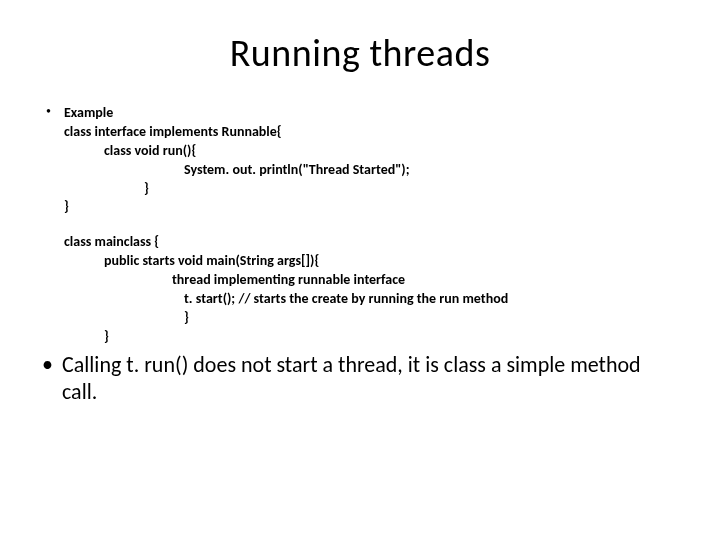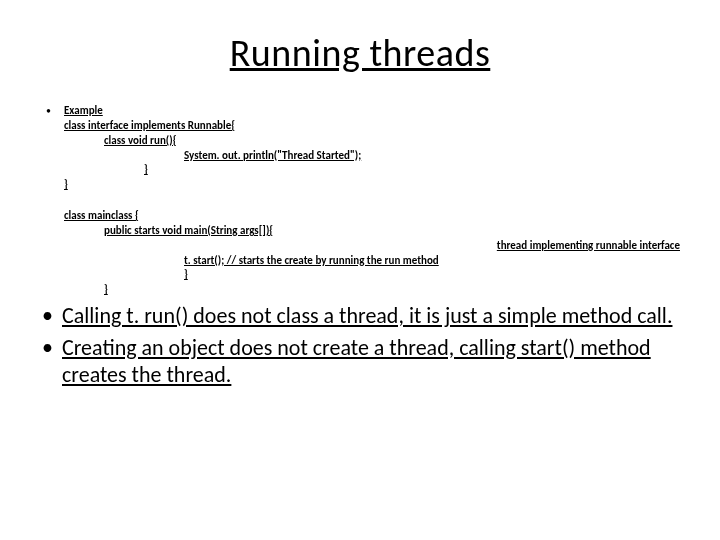--- a/index.html
+++ b/index.html
@@ -1,27 +1,27 @@
 <!DOCTYPE html>
 <html><head>
 <meta charset="utf-8">
 <style>
   * { margin: 0; padding: 0; box-sizing: border-box; }
   html, body { width: 720px; height: 540px; background: #fff; font-family: Calibri, Arial, sans-serif; color: #000; }
-  .slide { width: 720px; height: 540px; padding: 20px 40px 15px 40px; text-decoration: underline; }
+  .slide { width: 720px; height: 540px; padding: 20px 40px 15px 40px; }
   .title { font-size: 38px; font-weight: 400; text-align: center; margin-top: 10px; margin-bottom: 28px; letter-spacing: 0.5px; }
   .body-list { list-style: none; }
   .body-list > li { position: relative; padding-left: 24px; }
   .small-bullet::before { content: "•"; position: absolute; left: 6px; top: 0; font-size: 10px; line-height: 14px; }
-  .small-text { font-size: 11px; font-weight: 700; line-height: 1.35; }
+  .small-text { font-size: 14px; font-weight: 700; line-height: 1.35; }
   .ind0 { margin-left: 0; }
   .ind1 { margin-left: 40px; }
   .ind2 { margin-left: 80px; }
   .ind3 { margin-left: 120px; }
-  .ind4 { margin-left: 108px; text-align: right; }
+  .ind4 { margin-left: 108px; }
   .spacer { height: 16px; }
   .big-bullet { position: relative; padding-left: 22px; font-size: 22px; line-height: 1.25; margin-top: 4px; }
   .big-bullet::before { content: "•"; position: absolute; left: 2px; top: 0; font-size: 22px; }
 </style>
 </head>
 <body>
 
 <div class="slide">
   <h1 class="title">Running threads</h1>
 
@@ -38,15 +38,14 @@
 
       <div class="small-text ind0">class mainclass {</div>
       <div class="small-text ind1">public starts void main(String args[]){</div>
       <div class="small-text ind4">thread implementing runnable interface</div>
       <div class="small-text ind3">t. start(); // starts the create by running the run method</div>
       <div class="small-text ind3">}</div>
       <div class="small-text ind1">}</div>
     </li>
   </ul>
 
-  <div class="big-bullet">Calling t. run() does not class a thread, it is just a simple method call.</div>
-  <div class="big-bullet">Creating an object does not create a thread, calling start() method creates the thread.</div>
+  <div class="big-bullet">Calling t. run() does not start a thread, it is class a simple method call.</div>
 </div>
 
 </body></html>

